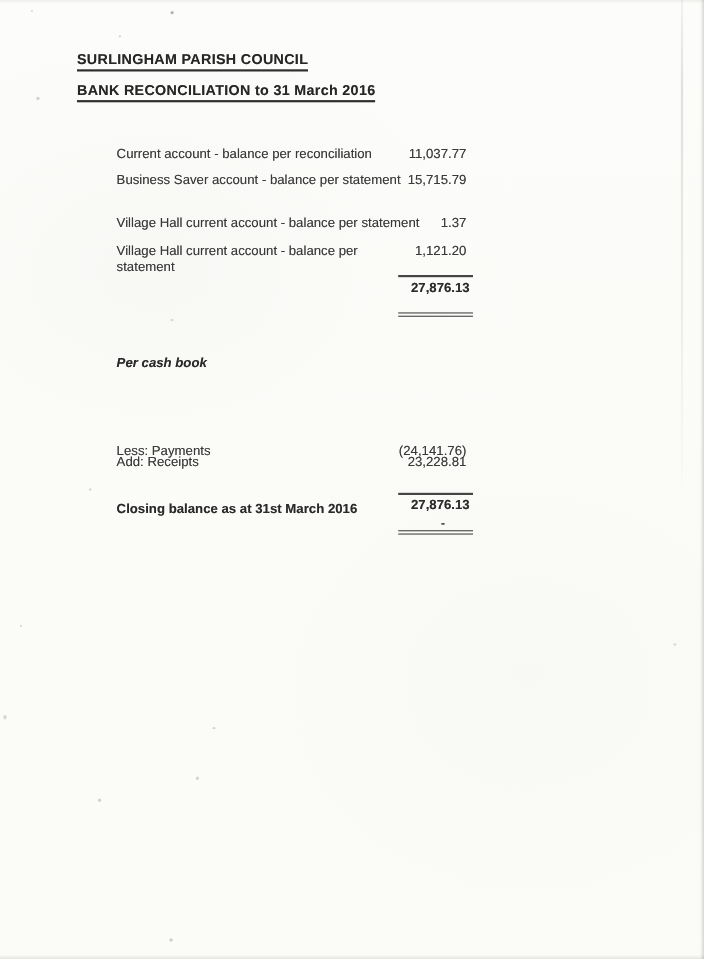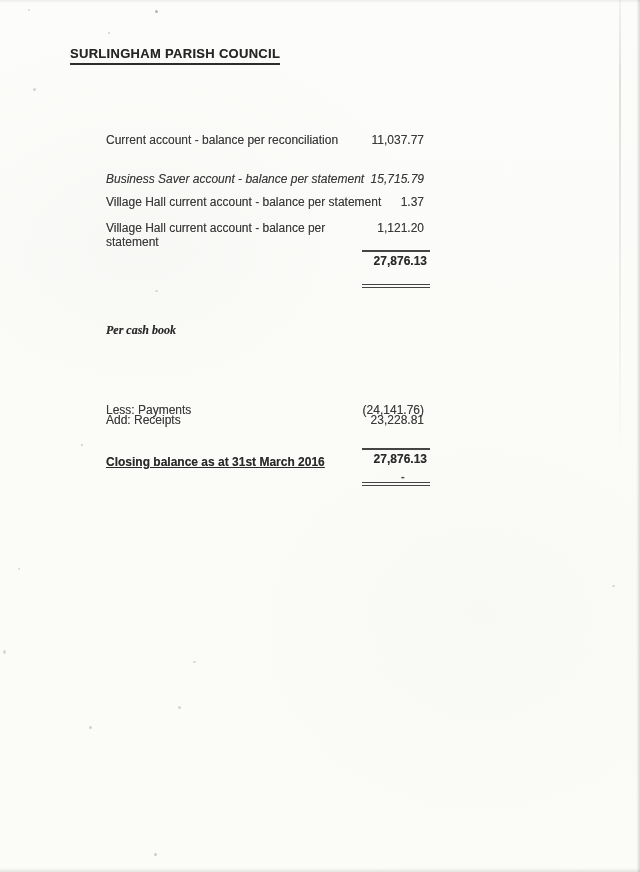--- a/index.html
+++ b/index.html
@@ -37,28 +37,28 @@
            color:#262626; letter-spacing:0.3px; }
   .title .u { border-bottom:2px solid #2e2e2e; padding-bottom:2px; }
   .title1 { top:46px; }
   .title2 { top:74px; }
 
   
   .row { position:absolute; left:106px; width:318px; display:flex;
          justify-content:space-between; align-items:baseline; font-size:12px; }
   .row .lbl { color:#3a3a3a; }
   .row .amt { color:#3a3a3a; text-align:left; }
-  .row.bold .lbl { font-weight:bold; color:#2a2a2a;text-decoration:underline; }
+  .row.bold .lbl { font-weight:bold; color:#2a2a2a; }
 
-  .r1 { top:133px; } .r2 { top:172px;font-style:italic; } .r3 { top:195px; } .r4 { top:221px; }
+  .r1 { top:133px; } .r2 { top:156px; } .r3 { top:195px; } .r4 { top:221px; }
   .c1 { top:351px; } .c2 { top:377px;margin-top:36px; } .c3 { top:403px; }
   .closing-label { top:455px; width:300px; }
 
   .section-head { position:absolute; left:106px; top:323px; font-size:12px;
-                  font-weight:bold; font-style:italic; color:#2a2a2a;font-family:Liberation Serif, serif; }
+                  font-weight:bold; font-style:italic; color:#2a2a2a; }
 
   
   .total-box { position:absolute; left:362px; width:68px; text-align:right;
                font-size:12px; font-weight:bold; color:#2a2a2a;
                border-top:2px solid #454545; border-bottom:4px double #454545;
                padding:2px 3px 16px 0; }
   .total-1 { top:250px; }
   .total-2 { top:448px; }
 
   .tick-dash { position:absolute; left:401px; top:470px; font-size:11px;
@@ -82,20 +82,23 @@
   <div class="speck" style="left:18px;  top:568px; width:2px; height:2px; opacity:.5;"></div>
   <div class="speck" style="left:3px;   top:650px; width:3px; height:4px; opacity:.5;"></div>
   <div class="speck" style="left:193px; top:661px; width:3px; height:2px; opacity:.5;"></div>
   <div class="speck" style="left:178px; top:706px; width:3px; height:3px; opacity:.55;"></div>
   <div class="speck" style="left:89px;  top:726px; width:3px; height:3px; opacity:.6;"></div>
   <div class="speck" style="left:154px; top:853px; width:3px; height:3px; opacity:.65;"></div>
   <div class="speck" style="left:612px; top:585px; width:3px; height:2px; opacity:.5;"></div>
 
   <div class="title title1">
     <span class="u">SURLINGHAM PARISH COUNCIL</span>
+  </div>
+  <div class="title title2">
+    <span class="u">BANK RECONCILIATION to 31 March 2016</span>
   </div>
 
   <div class="row r1">
     <span class="lbl">Current account - balance per reconciliation</span>
     <span class="amt">11,037.77</span>
   </div>
   <div class="row r2">
     <span class="lbl">Business Saver account - balance per statement</span>
     <span class="amt">15,715.79</span>
   </div>

